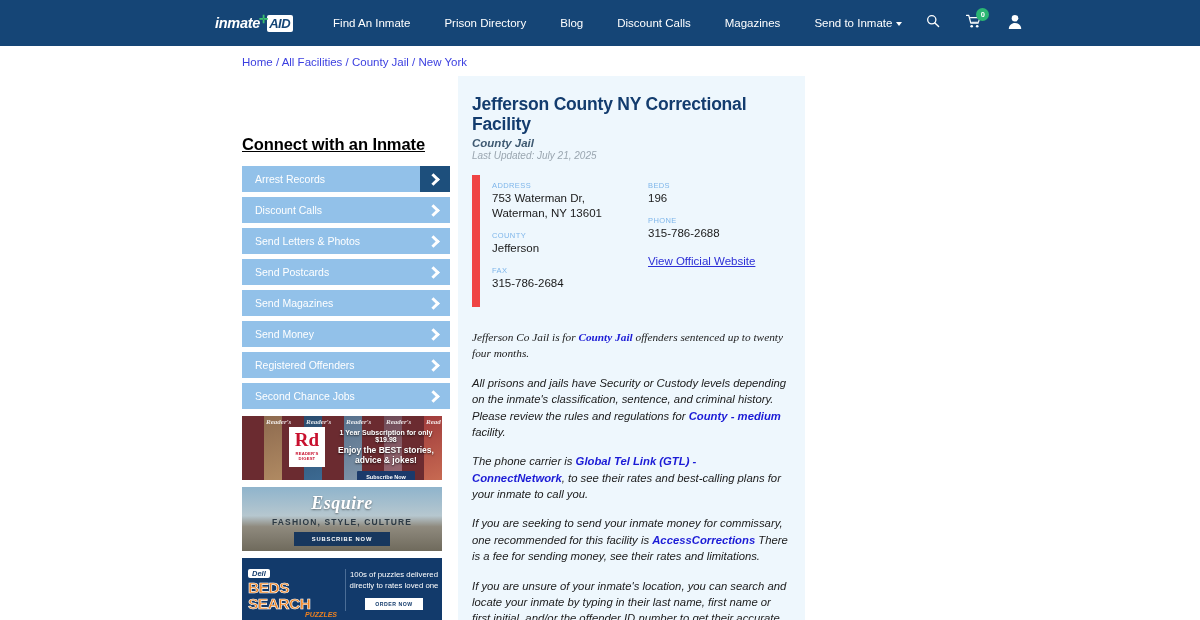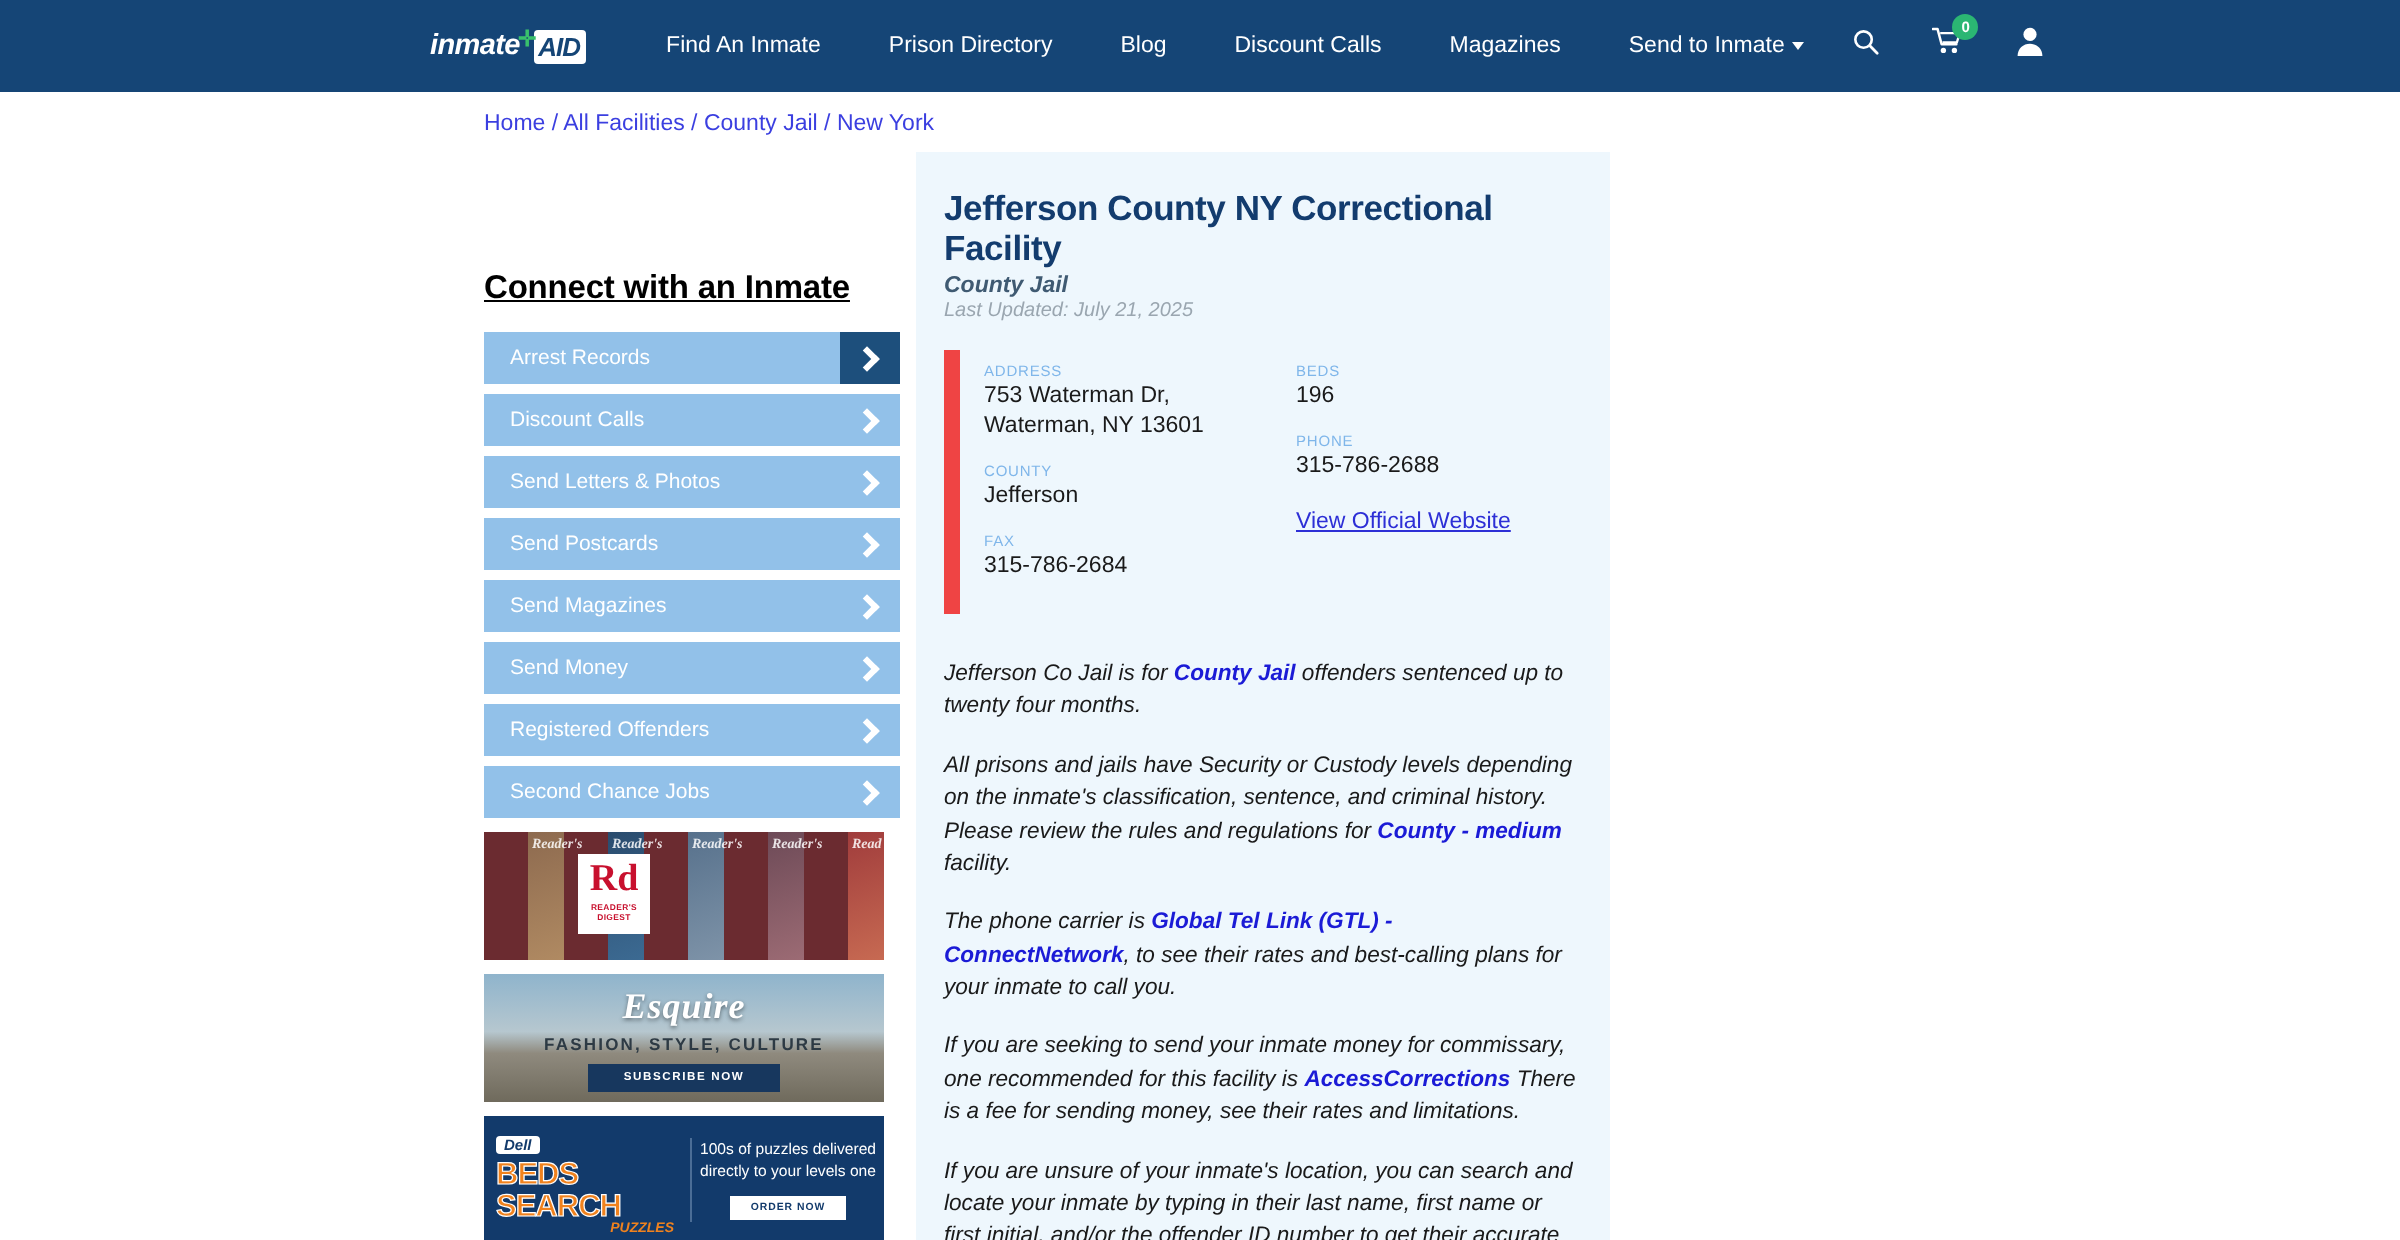--- a/index.html
+++ b/index.html
@@ -299,21 +299,21 @@
     display: inline-block;
     margin-bottom: 10px;
   }
   .para {
     color: #1a1a1a;
     font-size: 11.3px;
     font-style: italic;
     line-height: 1.45;
     margin-top: 13px;
   }
-  .para:first-of-type { margin-top: 22px; }
+  .para:first-of-type { margin-top: 22px; font-family: Liberation Serif, serif; }
   .para a, .hl {
     color: #1b1bd6;
     font-weight: bold;
     text-decoration: none;
     cursor: pointer;
   }
 </style>
 </head>
 <body>
 
@@ -433,38 +433,43 @@
         <div class="rd-strip rd-s4">
             <span class="rd-strip-label">Reader's</span>
           </div>
         <div class="rd-strip rd-s5">
             <span class="rd-strip-label">Read</span>
           </div>
         <div class="rd-logo">
           <span class="rd-big">Rd</span>
           <span class="rd-sm">READER'S DIGEST</span>
         </div>
+        <div class="rd-copy">
+          <div class="l1">1 Year Subscription for only $19.98</div>
+          <div class="l2">Enjoy the BEST stories, advice &amp; jokes!</div>
+          <span class="rd-btn">Subscribe Now</span>
+        </div>
       </div>
 
       <div class="ad ad-esq">
         <div class="esq-title">Esquire</div>
         <div class="esq-sub">FASHION, STYLE, CULTURE</div>
         <span class="esq-btn">SUBSCRIBE NOW</span>
       </div>
 
       <div class="ad ad-dell">
         <div class="dell-left">
           <span class="dell-brand">Dell</span>
           <div class="dell-word">BEDS</div>
           <div class="dell-word">SEARCH</div>
           <div class="dell-puz">PUZZLES</div>
         </div>
         <div class="dell-div"></div>
         <div class="dell-right">
-          <div class="dl">100s of puzzles delivered directly to your levels one</div>
+          <div class="dl">100s of puzzles delivered directly to rates loved one</div>
           <span class="dell-btn">ORDER NOW</span>
         </div>
       </div>
     </div>
 
     <div class="main">
       <div class="content-panel">
 
         <h1 class="facility-title">Jefferson County NY Correctional Facility</h1>
         <div class="facility-type">County Jail</div>

